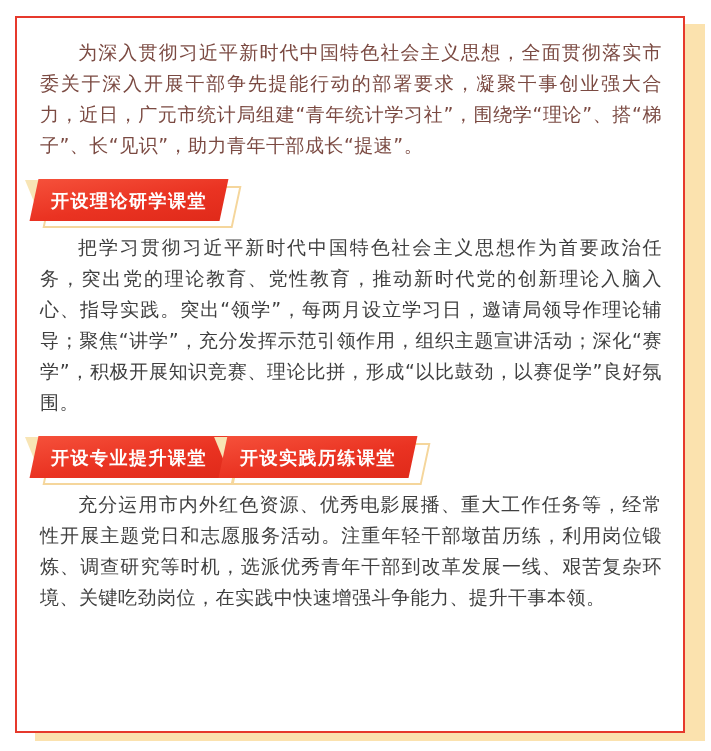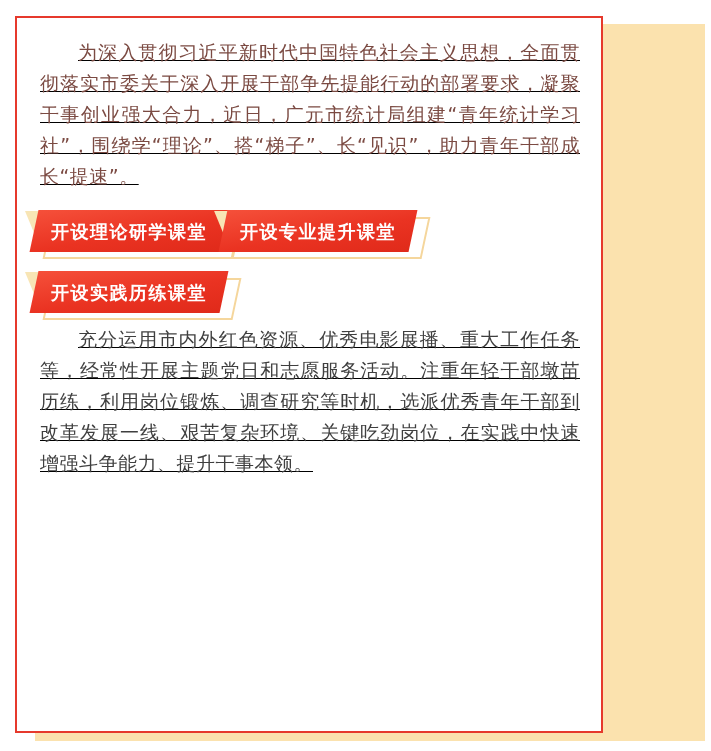--- a/index.html
+++ b/index.html
@@ -17,26 +17,25 @@
   .card-shadow {
     position: absolute;
     left: 35px; top: 24px;
     width: 670px; height: 717px;
     background: #fbe2ae;
   }
 
   .card {
     position: absolute;
     left: 15px; top: 16px;
-    width: 588px; height: 717px;
+    width: 670px; height: 717px;
     box-sizing: border-box;
     background: #ffffff;
     border: 2px solid #e6392c;
     padding: 19px 21px 0 23px;
-    text-decoration: underline;
   }
 
   p.para {
     margin: 0 0 10px 0;
     font-size: 19px;
     line-height: 31px;
     letter-spacing: 0.5px;
     text-indent: 2em;
     text-align: justify;
   }
@@ -93,20 +92,21 @@
     <p class="para intro">为深入贯彻习近平新时代中国特色社会主义思想，全面贯彻落实市委关于深入开展干部争先提能行动的部署要求，凝聚干事创业强大合力，近日，广元市统计局组建“青年统计学习社”，围绕学“理论”、搭“梯子”、长“见识”，助力青年干部成长“提速”。</p>
 
     <div class="ribbon">
       <span class="ribbon-outline"></span>
       <span class="ribbon-tail"></span>
       <span class="ribbon-main">
         <span class="ribbon-text">开设理论研学课堂</span>
       </span>
     </div>
 
+    <p class="para body-text">把学习贯彻习近平新时代中国特色社会主义思想作为首要政治任务，突出党的理论教育、党性教育，推动新时代党的创新理论入脑入心、指导实践。突出“领学”，每两月设立学习日，邀请局领导作理论辅导；聚焦“讲学”，充分发挥示范引领作用，组织主题宣讲活动；深化“赛学”，积极开展知识竞赛、理论比拼，形成“以比鼓劲，以赛促学”良好氛围。</p>
 
     <div class="ribbon">
       <span class="ribbon-outline"></span>
       <span class="ribbon-tail"></span>
       <span class="ribbon-main">
         <span class="ribbon-text">开设专业提升课堂</span>
       </span>
     </div>
 
 

